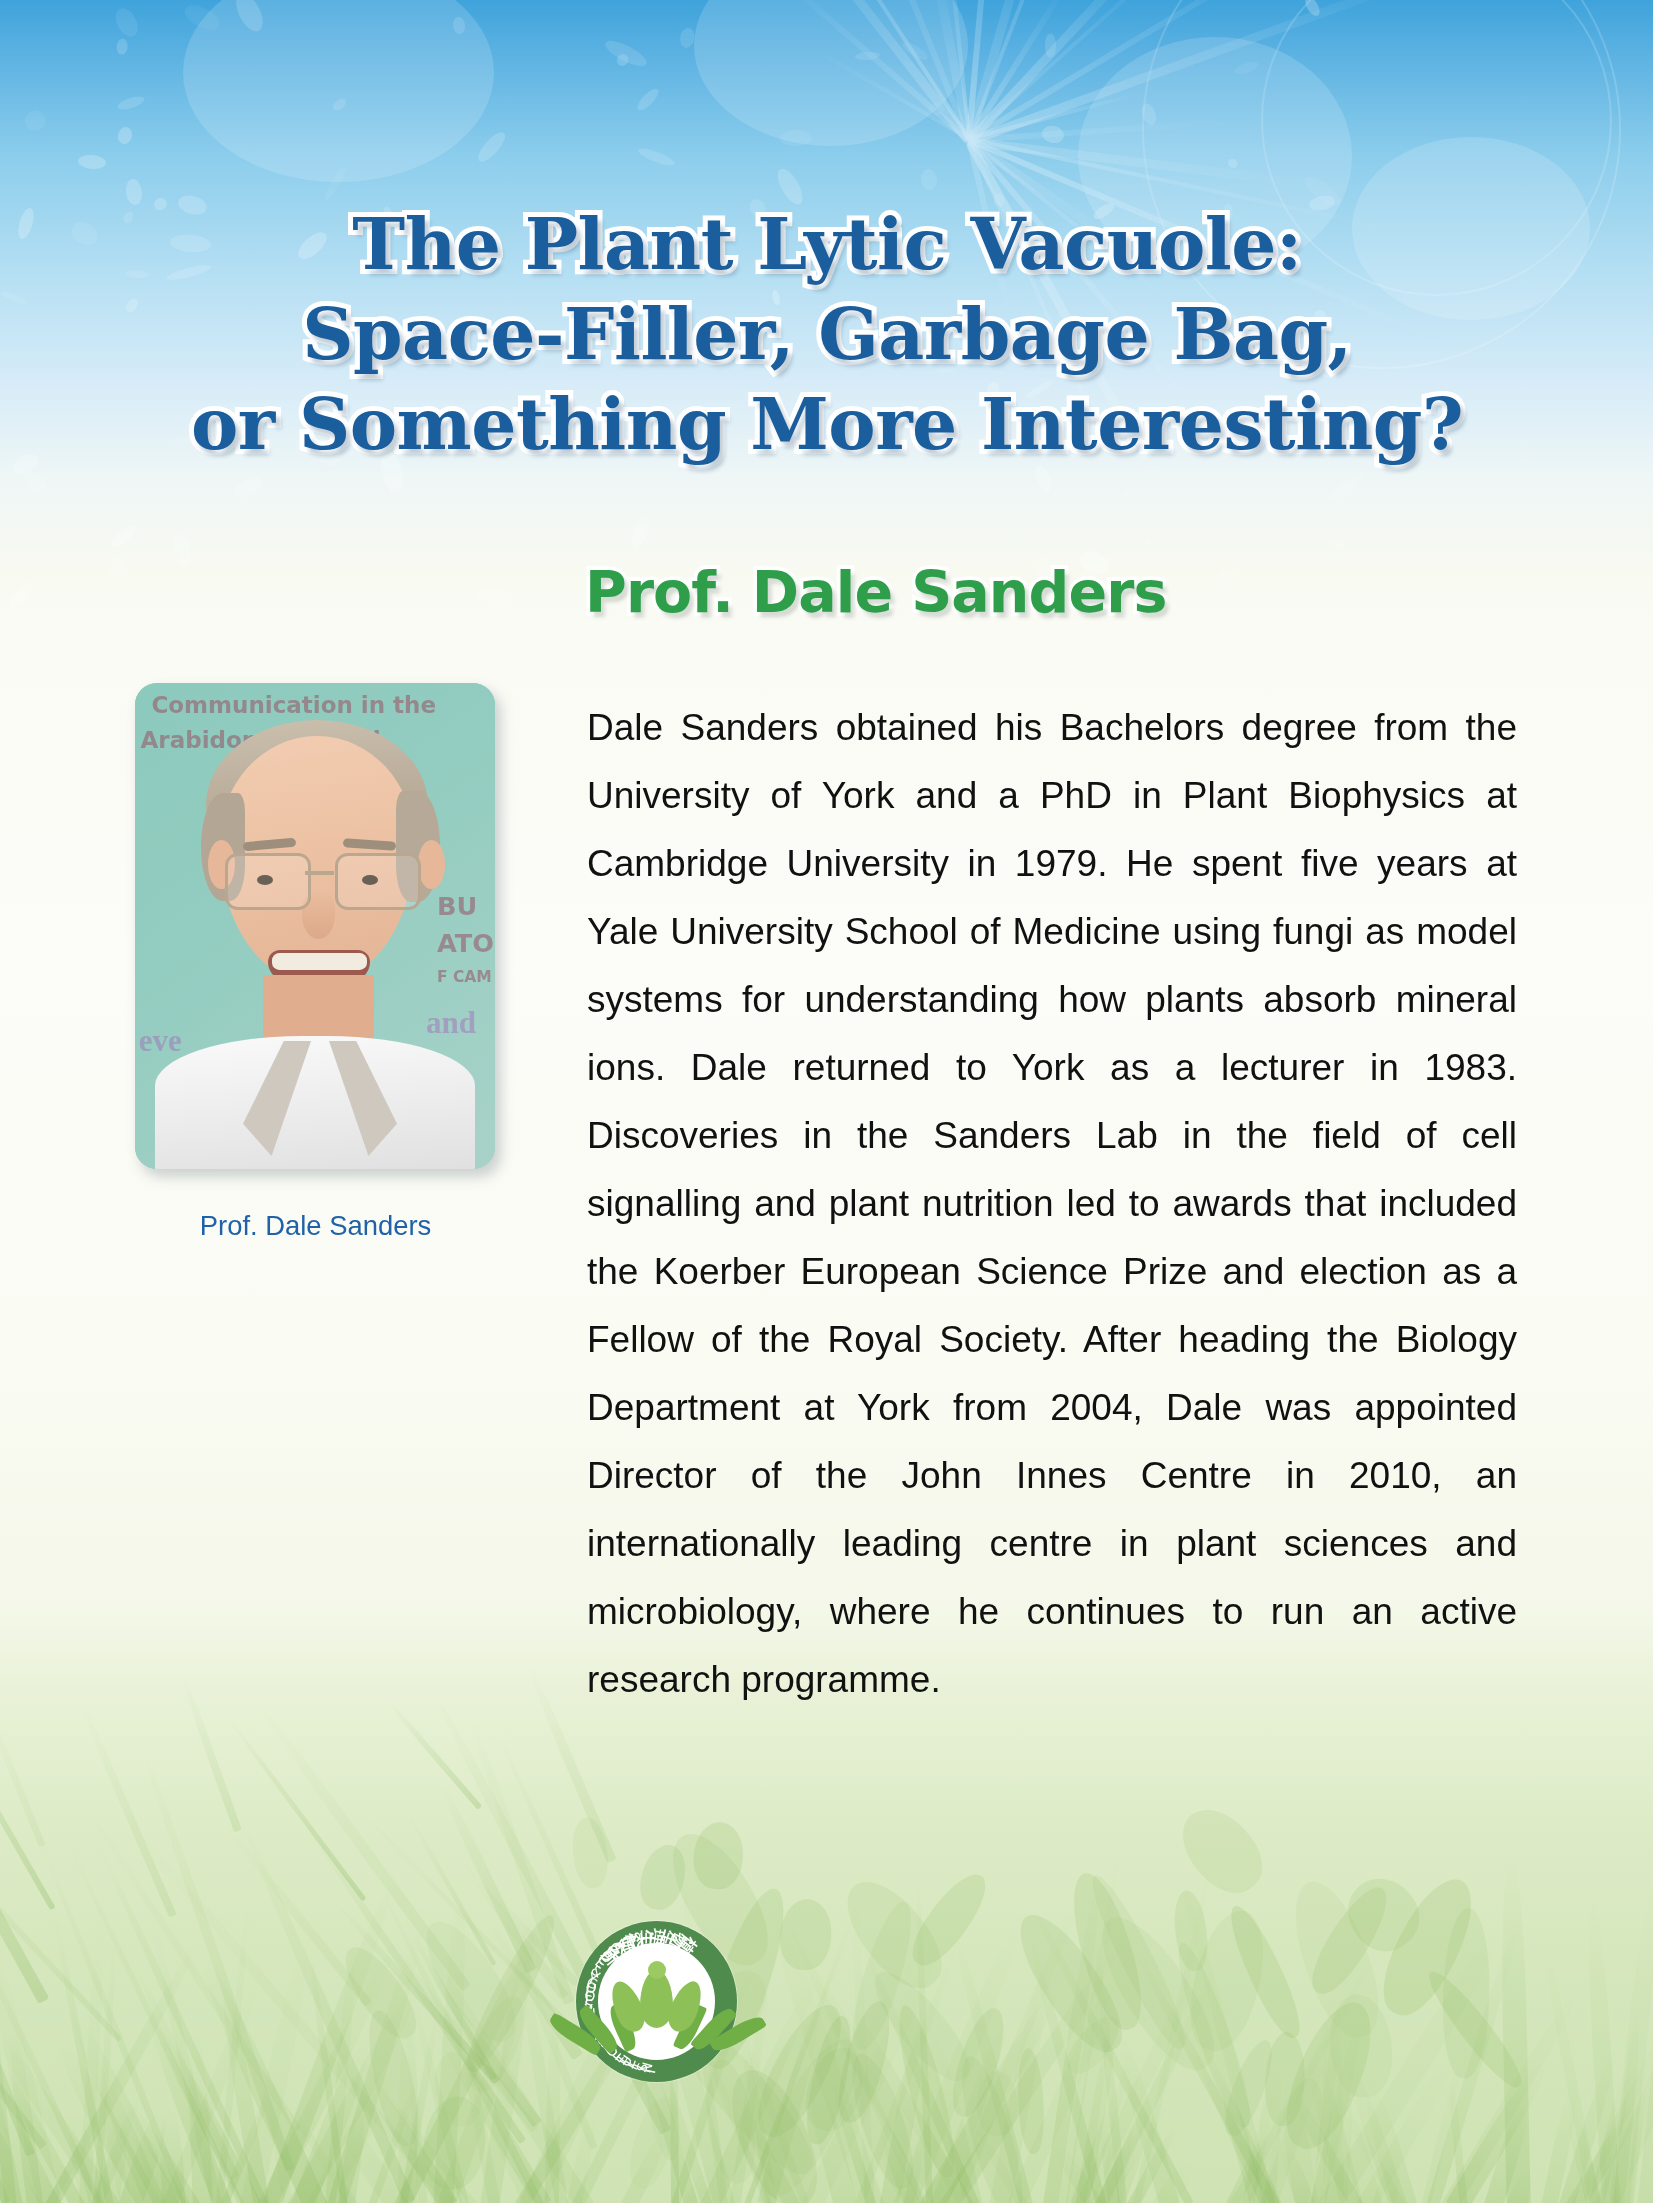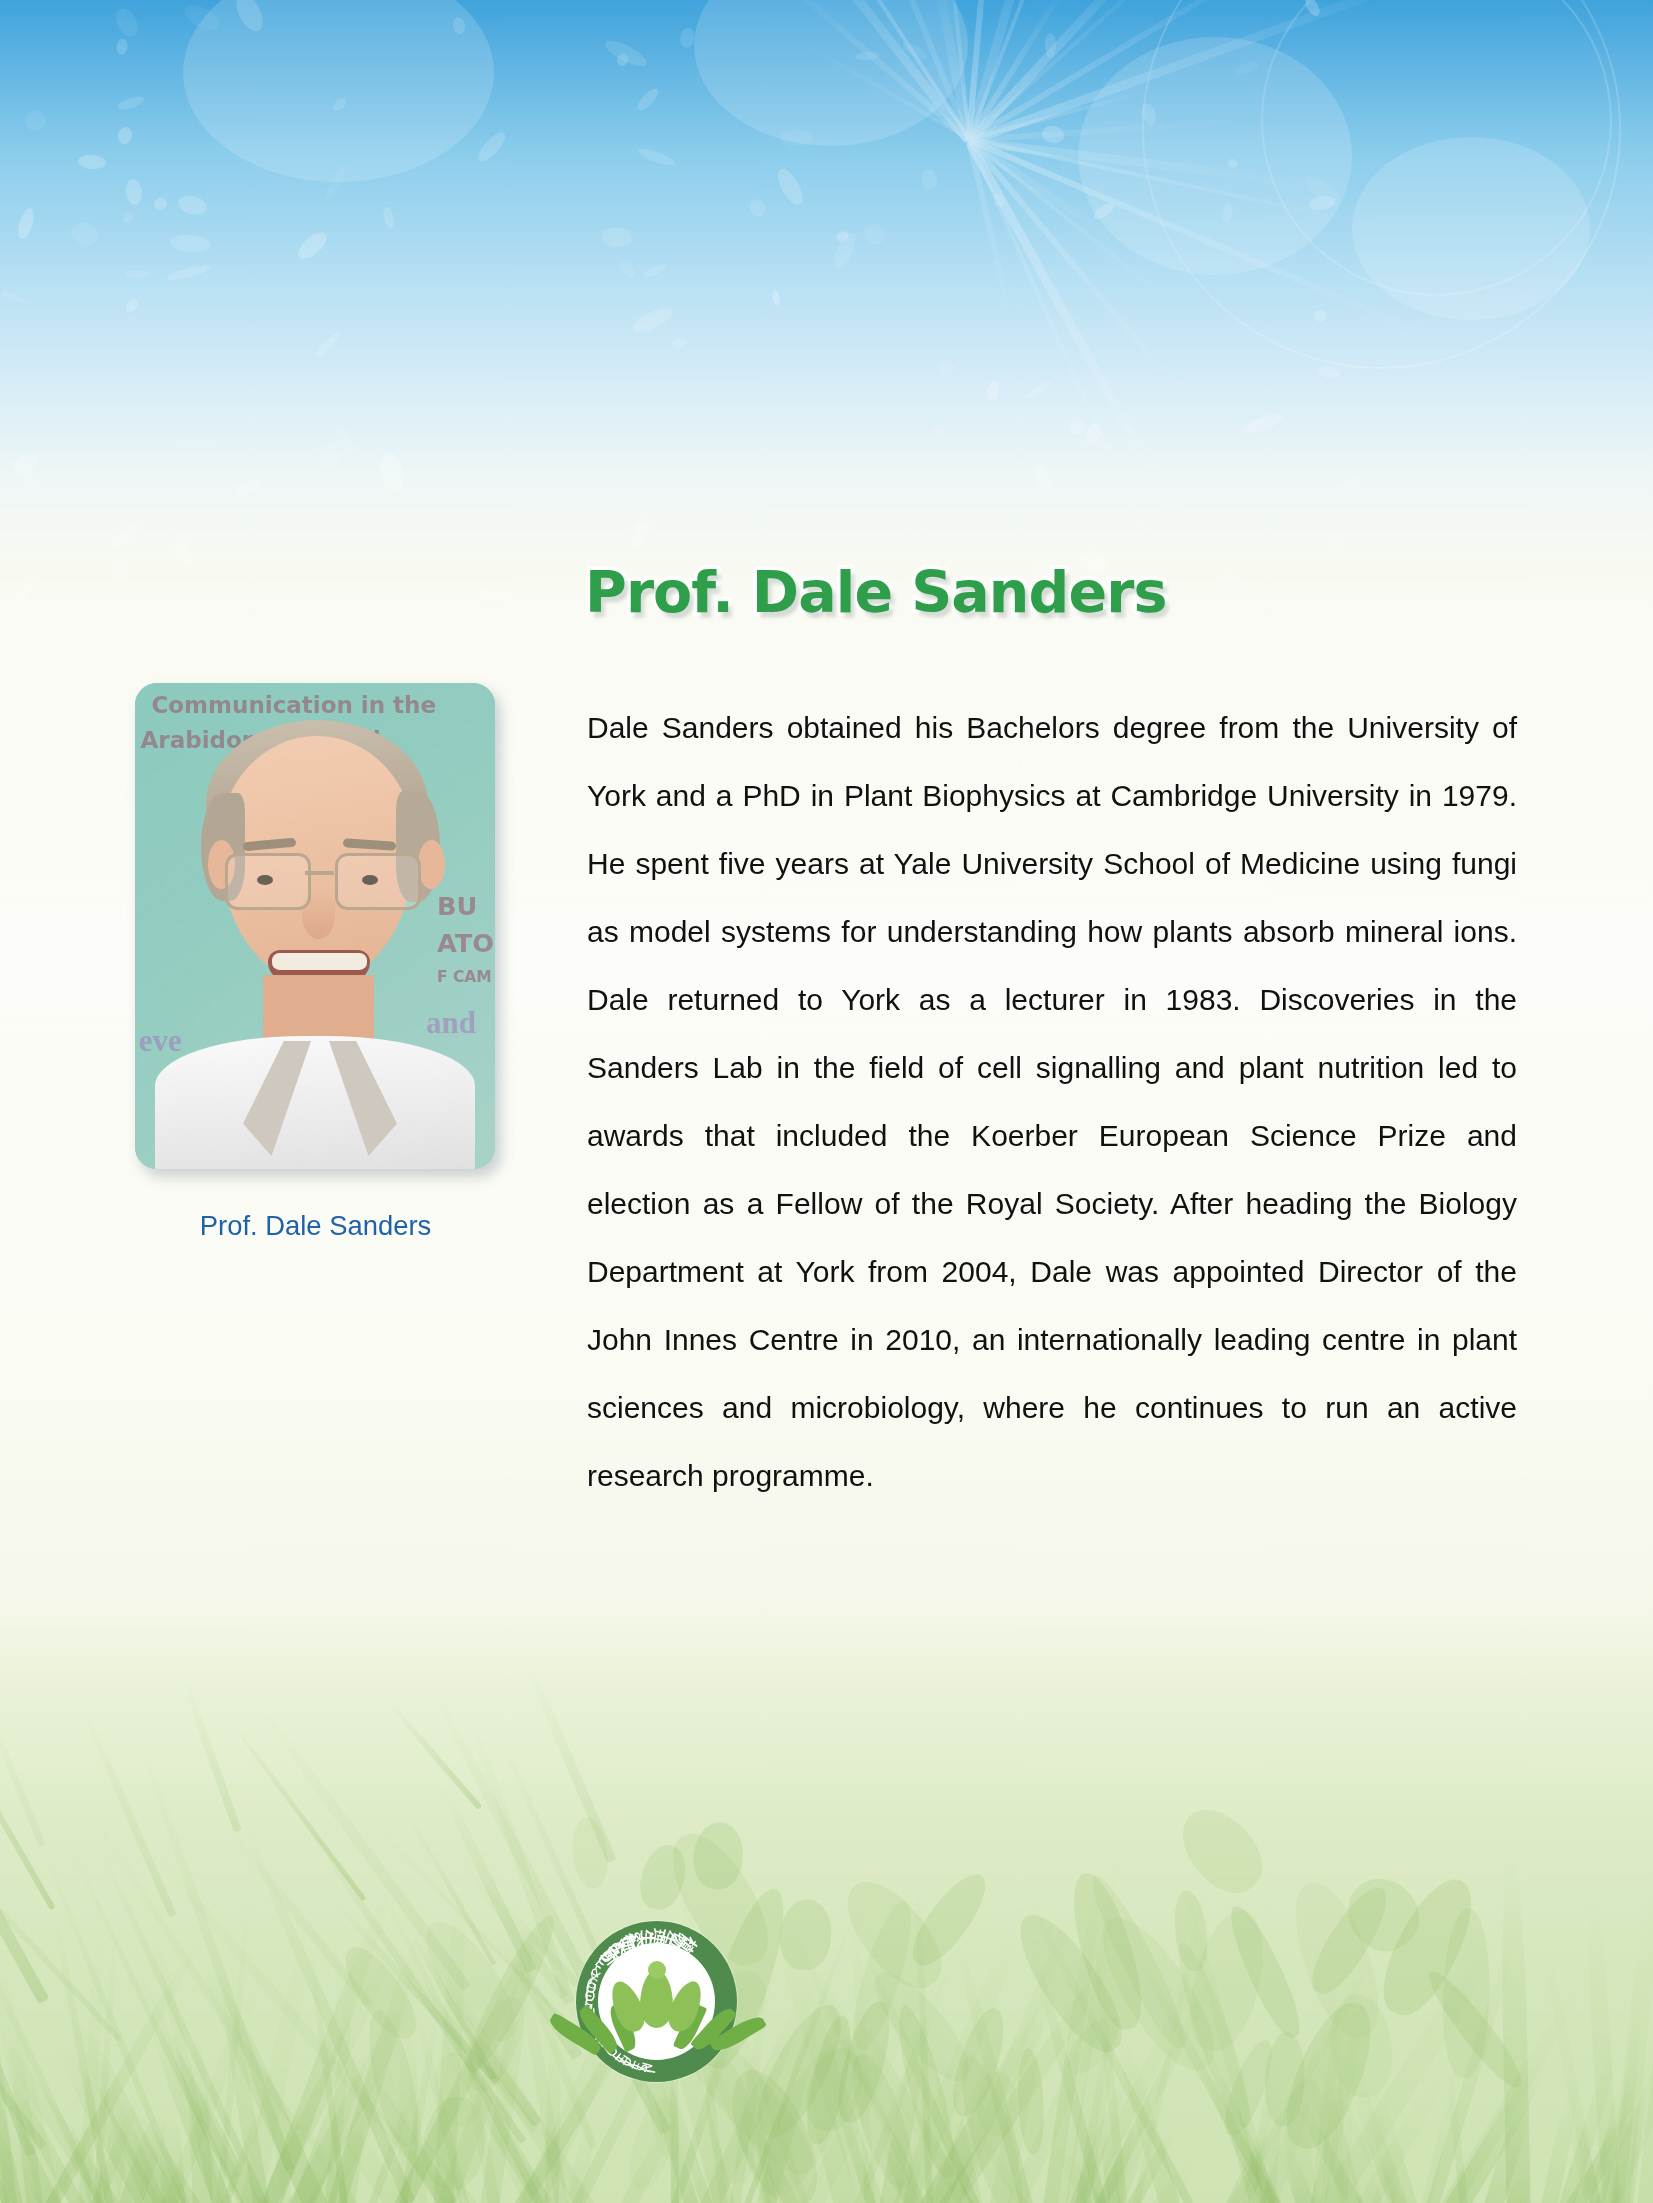--- a/index.html
+++ b/index.html
@@ -298,21 +298,21 @@
     line-height: 40px;
     font-family: "Liberation Sans", sans-serif;
   }
 
   
   .bio {
     position: absolute;
     left: 587px; top: 694px;
     width: 930px;
     font-family: "Liberation Sans", sans-serif;
-    font-size: 30px;
+    font-size: 37px;
     line-height: 68px;
     color: #111111;
     text-align: justify;
   }
 
   
   .info-box {
     position: absolute;
     left: 594px; top: 1714px;
     width: 923px; height: 135px;
@@ -819,20 +819,25 @@
       <div class="wheat-head" style="left:455px;top:288px;width:31px;height:175px;transform:rotate(27.579463005065918deg);opacity:0.5268083930015564;"></div>
       <div class="wheat-head" style="left:691px;top:271px;width:48px;height:189px;transform:rotate(18.73018169403076deg);opacity:0.601696527004242;"></div>
       <div class="wheat-head" style="left:1178px;top:299px;width:64px;height:143px;transform:rotate(14.065775871276855deg);opacity:0.33236240148544316;"></div>
       <div class="wheat-head" style="left:902px;top:250px;width:62px;height:125px;transform:rotate(-38.87531232833862deg);opacity:0.4011198237538338;"></div>
       <div class="wheat-head" style="left:1105px;top:259px;width:49px;height:162px;transform:rotate(-16.24555206298828deg);opacity:0.5913484573364258;"></div>
       <div class="wheat-head" style="left:1216px;top:426px;width:30px;height:101px;transform:rotate(20.850467205047607deg);opacity:0.43648065924644475;"></div>
       <div class="wheat-head" style="left:577px;top:209px;width:34px;height:71px;transform:rotate(-6.26876163482666deg);opacity:0.3001685976982117;"></div>
       <div class="wheat-head" style="left:1222px;top:184px;width:62px;height:94px;transform:rotate(-41.48575007915497deg);opacity:0.4538911713287235;"></div>
     </div>
 
+  <div class="main-title">
+    <span class="tl">The Plant Lytic Vacuole:</span>
+    <span class="tl">Space-Filler, Garbage Bag,</span>
+    <span class="tl">or Something More Interesting?</span>
+  </div>
 
   <div class="speaker-name">Prof. Dale Sanders</div>
 
   <div class="photo-frame">
     <div class="photo-bgwall"></div>
     <div class="wall-txt" style="left:16.4px;top:9.1px;font-size:23px;">Communication in the</div>
     <div class="wall-txt" style="left:5.5px;top:44px;font-size:23px;">Arabidopsis Apical</div>
     <div class="wall-txt" style="left:302px;top:208px;font-size:25.6px;">BU</div>
     <div class="wall-txt" style="left:302px;top:245px;font-size:25.6px;">ATO</div>
     <div class="wall-txt" style="left:302px;top:285px;font-size:15.5px;">F CAM</div>

